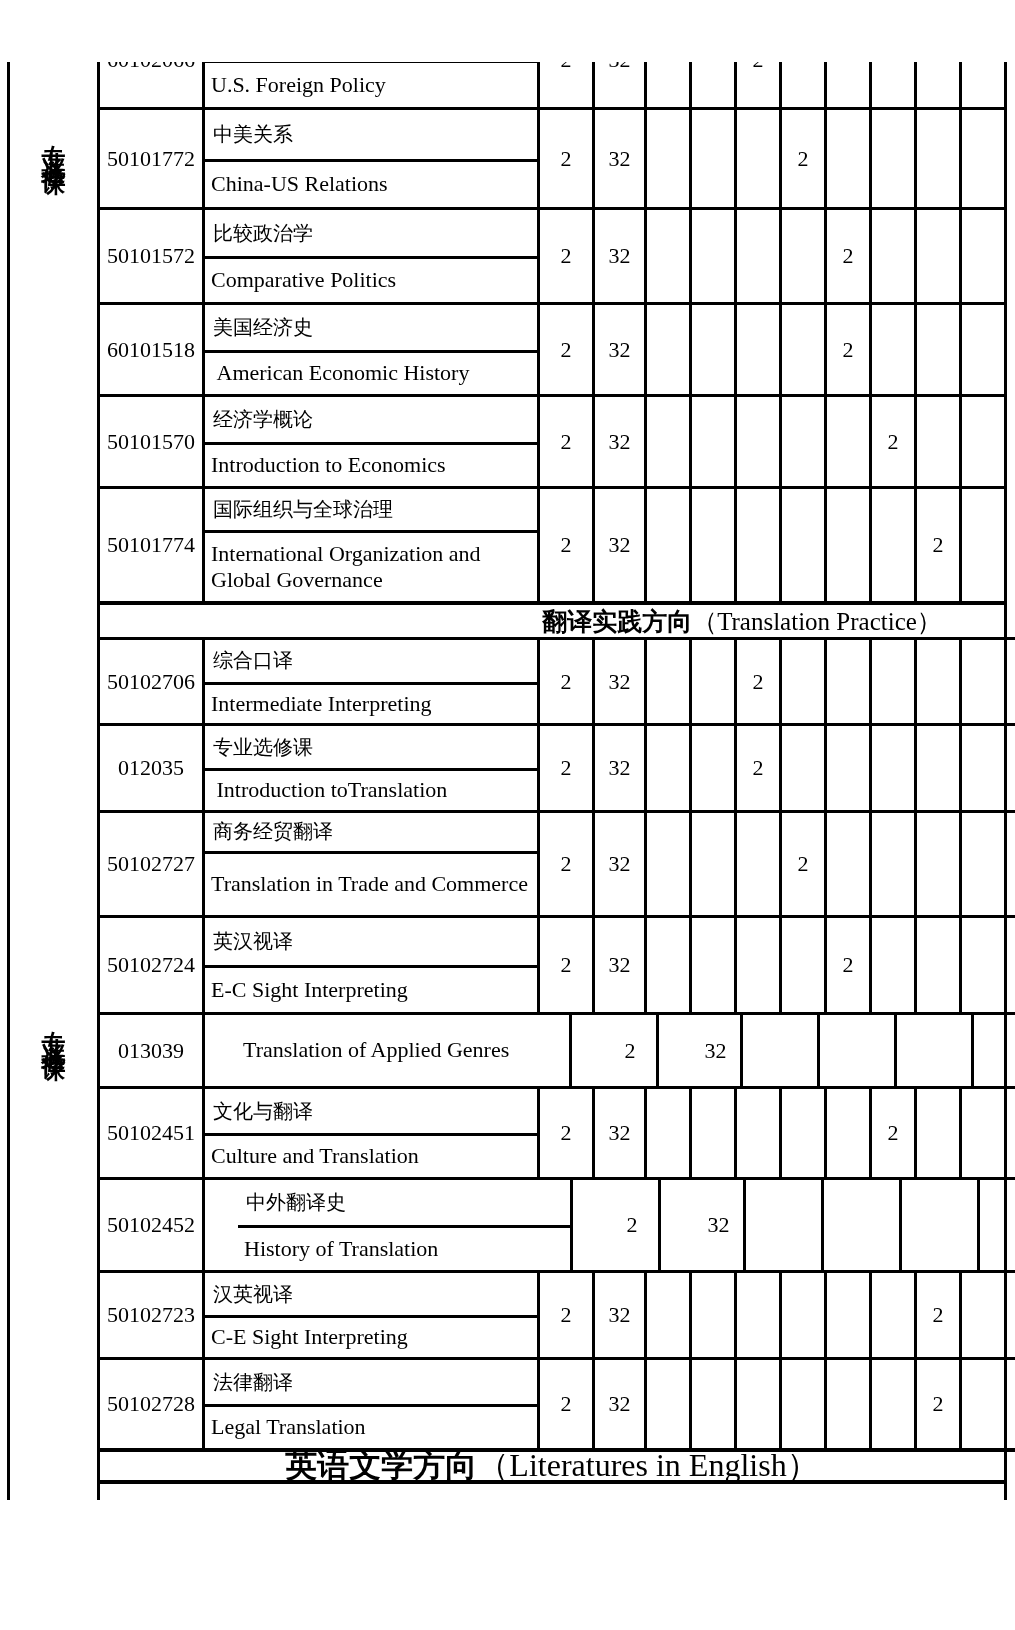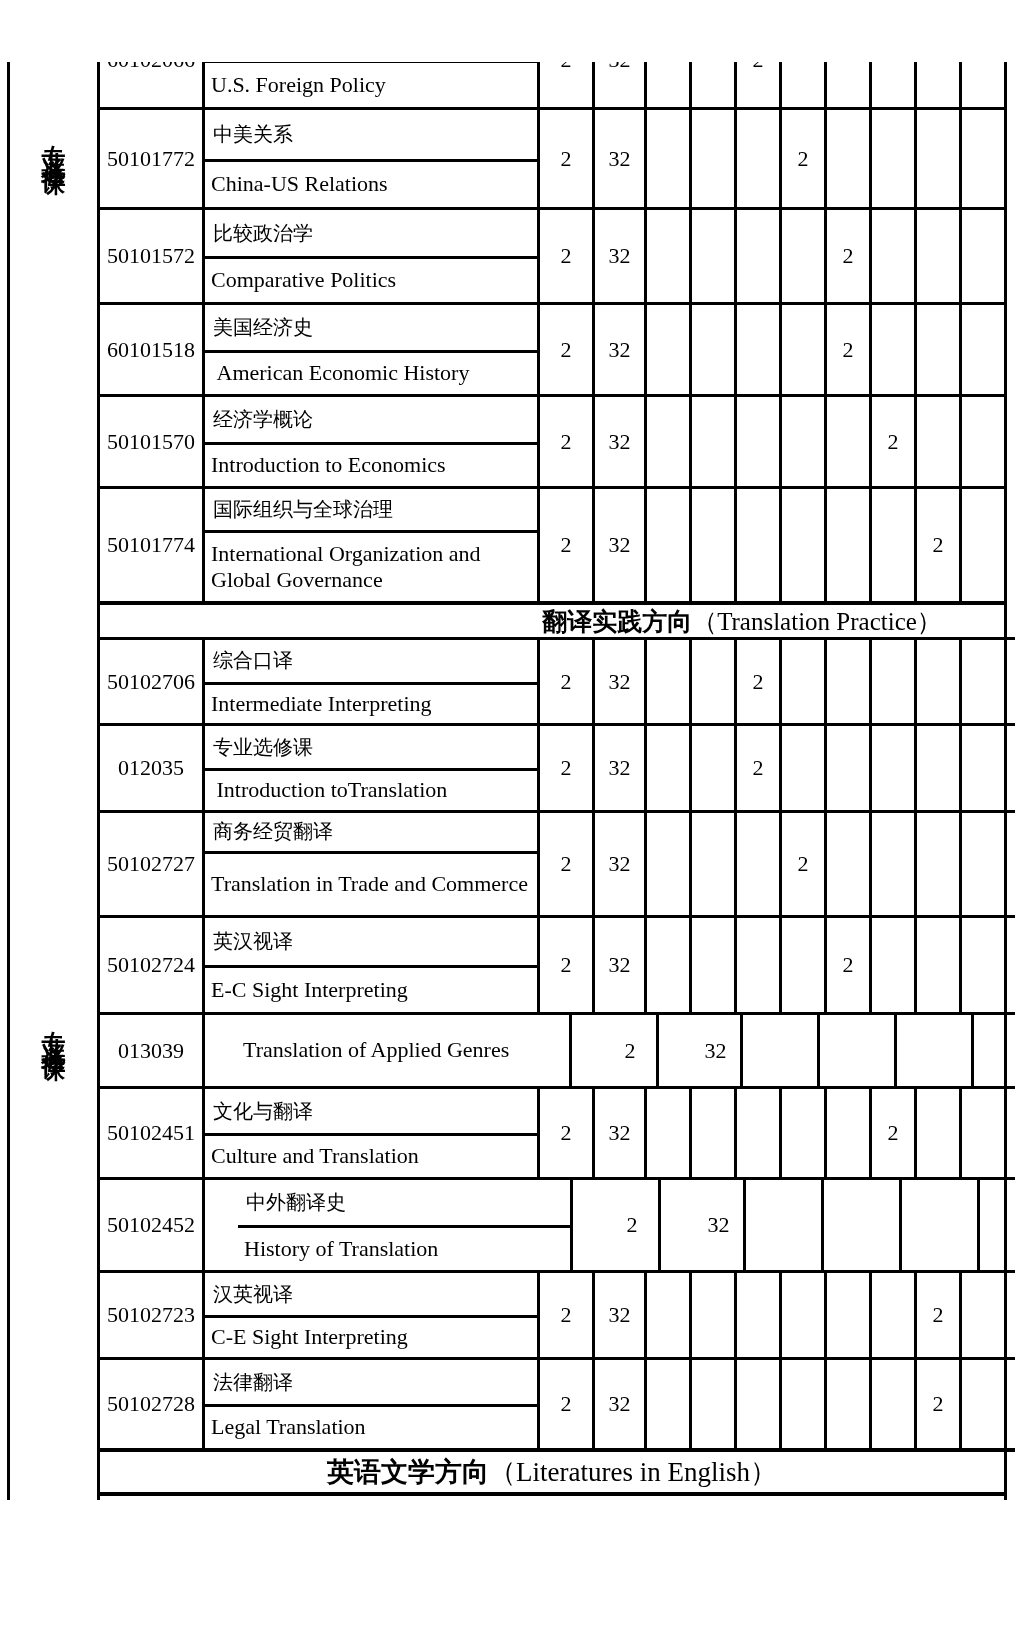--- a/index.html
+++ b/index.html
@@ -64,22 +64,22 @@
     flex:1;display:flex;align-items:center;justify-content:center;
     font-size:25px;
   }
   .hdr-zh{font-weight:bold;}
   .hdr-en{font-weight:normal;}
   .sec3{display:flex;}
   .sec3 .stub{
     width:90px;flex:0 0 90px;box-sizing:border-box;border-right:3px solid #000;height:48px;
   }
   .sec3 .hdr2{
-    flex:1;height:44px;box-sizing:border-box;border-bottom:4px solid #000;
-    display:flex;align-items:center;justify-content:center;font-size:27px;
+    flex:1;height:32px;box-sizing:border-box;border-bottom:4px solid #000;
+    display:flex;align-items:center;justify-content:center;font-size:32px;
   }
 </style>
 </head>
 <body>
 
 <div class="clip">
   <div class="tbl">
 
     <div class="section sec1">
       <div class="group-col">

